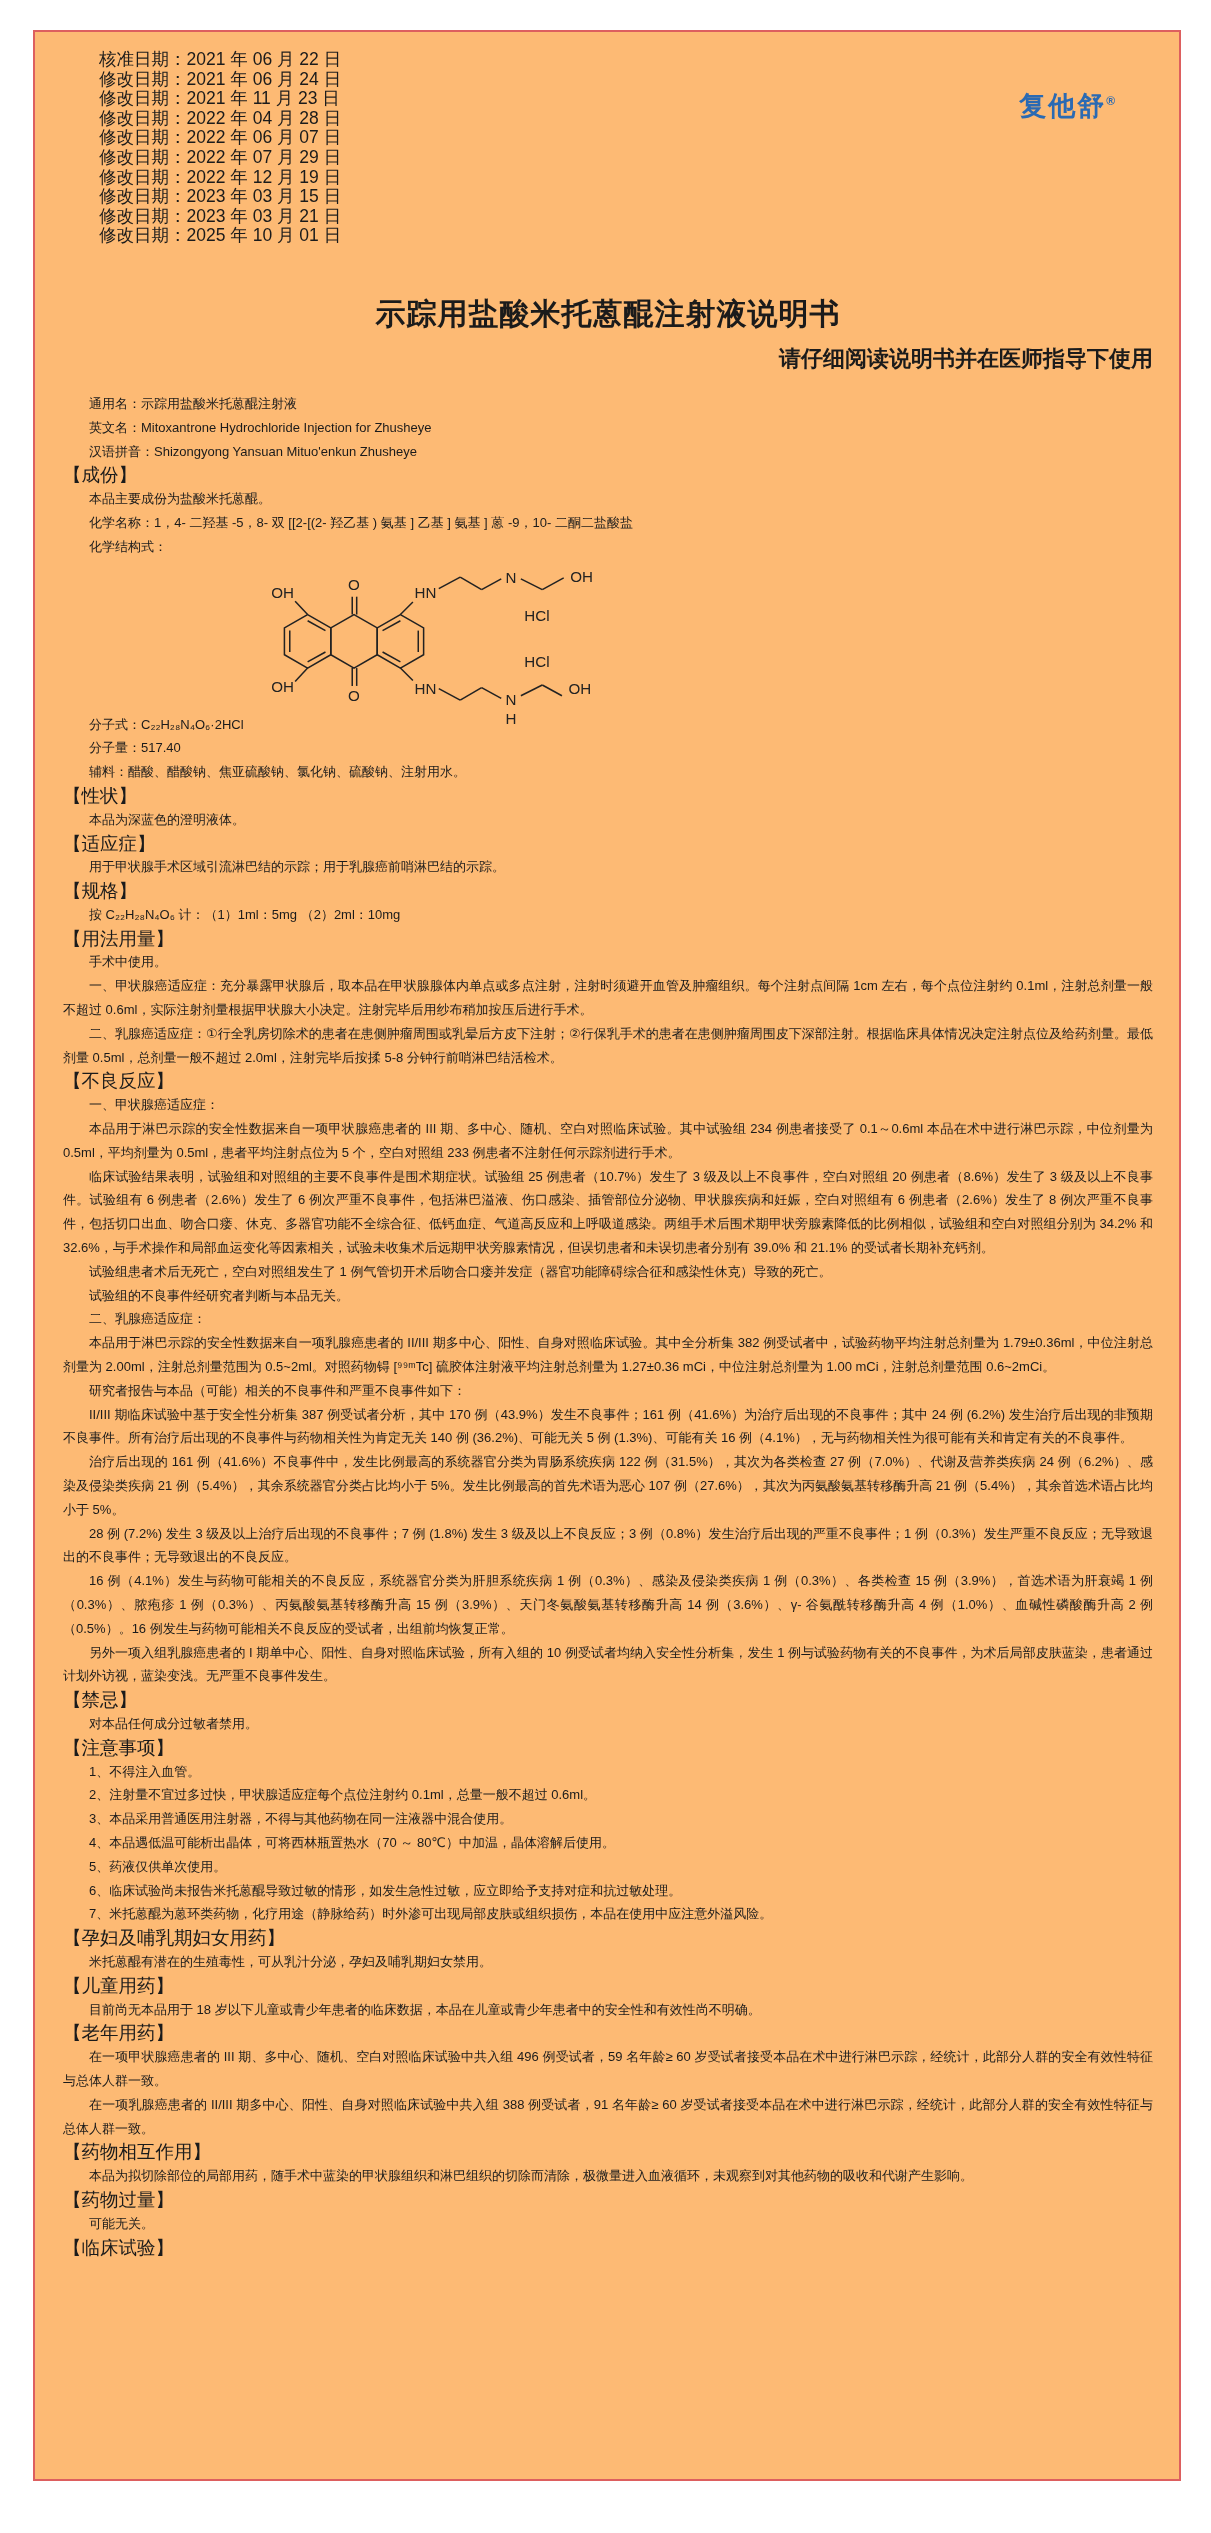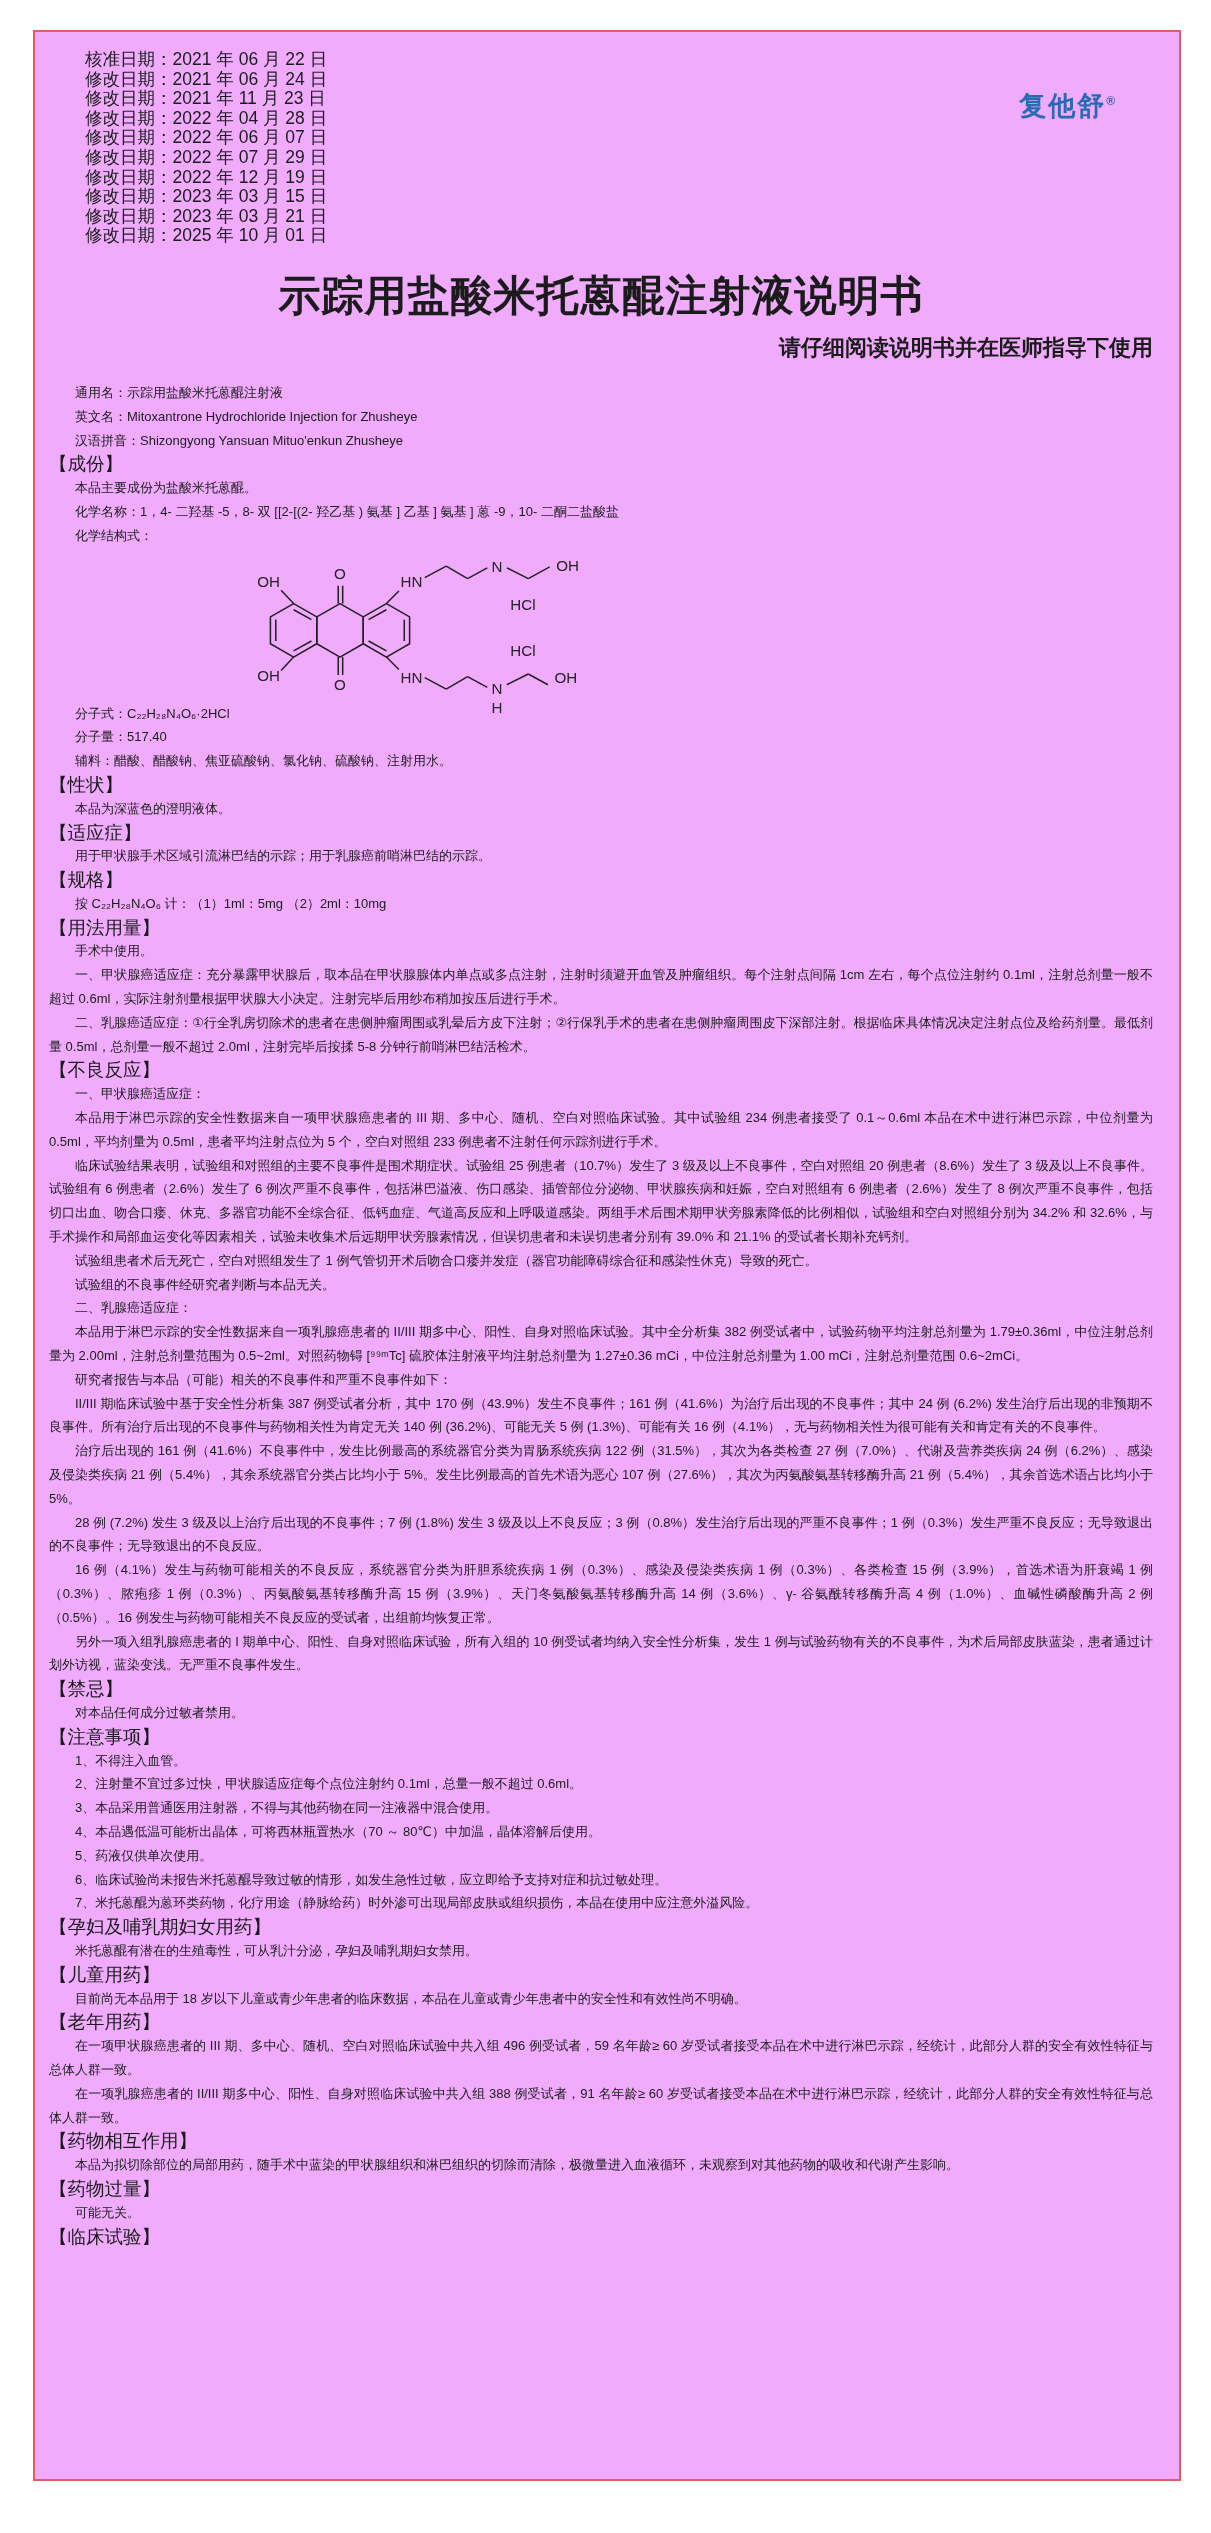--- a/index.html
+++ b/index.html
@@ -1,26 +1,26 @@
 <!DOCTYPE html>
 <html><head>
 <meta charset="utf-8">
 <style>
   * { margin:0; padding:0; box-sizing:border-box; }
   html,body { width:1211px; height:2533px; background:#ffffff;
     font-family:"Liberation Sans","DejaVu Sans",sans-serif; color:#1b1b1b; }
   .page { position:absolute; left:33px; top:30px; width:1148px; height:2451px;
-    border:2px solid #dd5f5f; background:#f0abfc; overflow:hidden;
-    padding:18px 26px 0 14px; }
+    border:2px solid #dd5f5f; background:#fdba74; overflow:hidden;
+    padding:18px 26px 0 28px; }
   .dates { margin-left:36px; }
   .date-line { font-size:17.5px; line-height:19.6px; white-space:nowrap; }
   .brand { position:absolute; top:56px; right:64px; color:#2a6ab3; font-weight:bold;
     font-size:27px; letter-spacing:2px; }
   .brand sup { font-size:12px; letter-spacing:0; }
-  .doc-title { text-align:center; font-size:42px; font-weight:bold; margin-top:22px;
+  .doc-title { text-align:center; font-size:30px; font-weight:bold; margin-top:48px;
     letter-spacing:1px; }
   .doc-subtitle { text-align:right; font-size:22px; margin-top:9px; font-weight:bold; }
   .body-text { margin-top:18px; }
   .sec-h { font-size:18.5px; line-height:23.8px; }
   .para  { font-size:13px; line-height:23.8px; text-indent:2em; text-align:justify; }
   .structure { margin:2px 0 2px 195px; height:150px; }
   .structure svg { display:block; }
   .structure text { font-size:17px; fill:#222;
     font-family:"Liberation Sans","DejaVu Sans",sans-serif; }
 </style>

